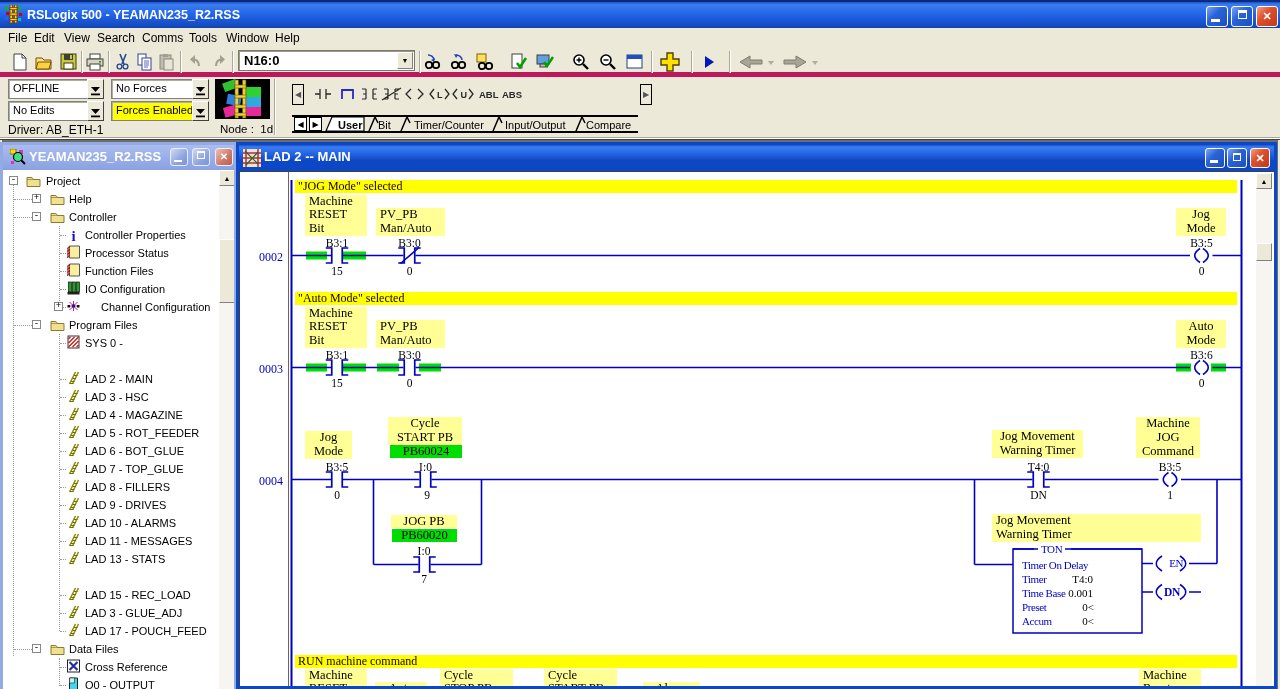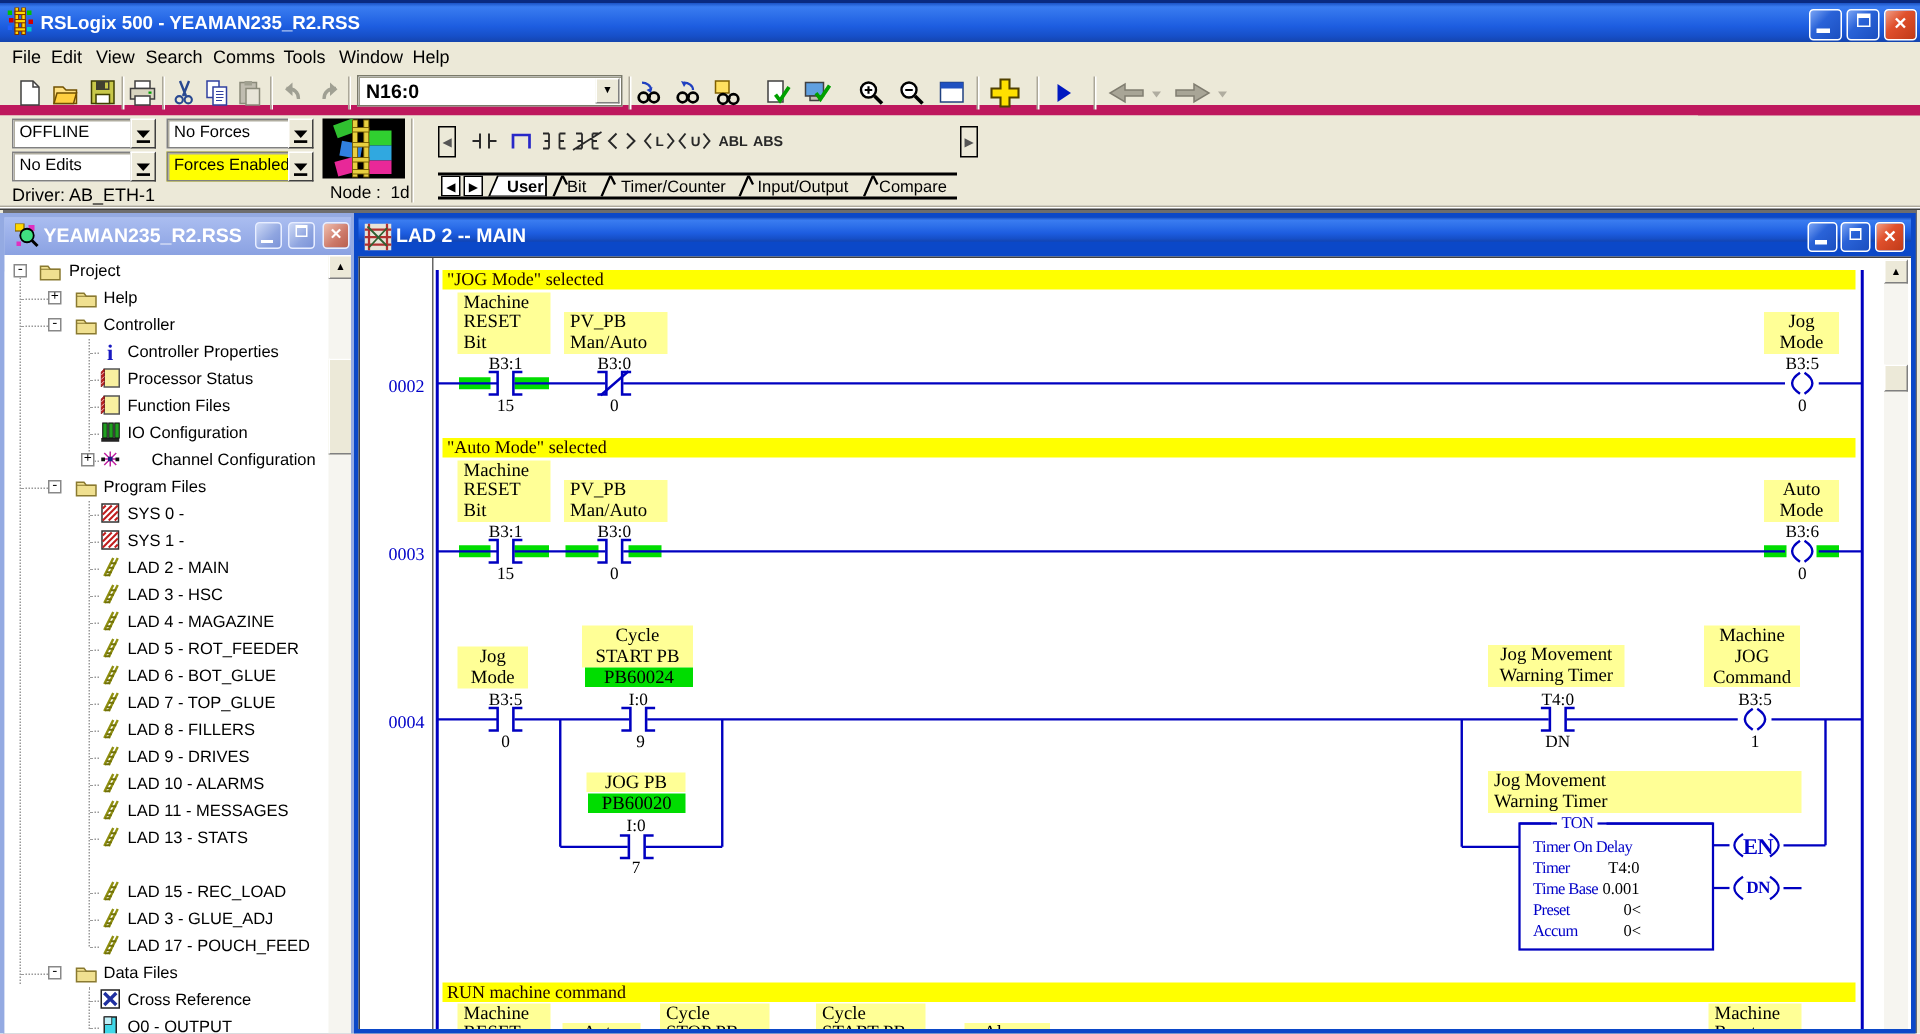--- a/index.html
+++ b/index.html
@@ -8,21 +8,21 @@
 
 #title{left:0;top:0;width:1280px;height:28px;background:linear-gradient(180deg,#1b52c4 0%,#3a7cf0 10%,#2e70ea 30%,#1d5de0 60%,#164fc8 85%,#1444ae 100%);border-top:2px solid #0a2a80}
 #title .txt{left:27px;top:6px;color:#fff;font-weight:bold;font-size:12.5px;letter-spacing:0px}
 .tbtn{top:4px;width:22px;height:21px;border-radius:3px;border:1px solid #fff;
  background:linear-gradient(135deg,#7ba5f5 0%,#2a63d8 40%,#1b4fc0 100%);color:#fff;text-align:center;font-size:11px;line-height:19px;font-weight:bold}
 .tbtn.cl{background:linear-gradient(135deg,#f0a088 0%,#e0502c 40%,#c03a18 100%)}
 
 #menu{left:0;top:28px;width:1280px;height:19px;background:#ECE9D8;font-size:12px;color:#000}
 #menu span{position:absolute;top:3px}
 
-#tbar{left:0;top:47px;width:1280px;height:30px;background:#ECE9D8;border-bottom:7px solid #be185d}
+#tbar{left:0;top:47px;width:1280px;height:30px;background:#ECE9D8;border-bottom:5px solid #be185d}
 .sep{top:4px;width:2px;height:22px;border-left:1px solid #aca899;border-right:1px solid #fff}
 .ico{top:6px;width:18px;height:18px}
 
 #combo{left:238px;top:3px;width:177px;height:21px;background:#fff;border:1px solid #7a7a6a;box-shadow:inset 1px 1px 0 #9a9a8a}
 #combo .t{position:absolute;left:5px;top:2px;font-weight:bold;font-size:13px}
 #combo .db{position:absolute;right:1px;top:1px;width:16px;height:17px;background:#ECE9D8;border:1px solid #fff;border-top-color:#fff;border-left-color:#fff;border-right-color:#808080;border-bottom-color:#808080;text-align:center;font-size:7px;line-height:16px}
 
 #spanel{left:0;top:77px;width:1132px;height:61px;background:#ECE9D8}
 .combo2{white-space:nowrap;height:20px;background:#fff;border:1px solid #808080;box-shadow:inset 1px 1px 0 #b0ada0;font-size:11px}
 .combo2 .t{position:absolute;left:4px;top:2px}
@@ -406,28 +406,20 @@
       </svg>
       <span class="abs" style="left:66px;top:0px">Program Files</span>
     </div>
 <div class="trow" style="left:0;top:164px;width:214px">
       <span class="abs" style="left:57px;top:9px;width:6px;border-top:1px dotted #999"></span>
       <svg class="tico" style="left:63px;top:1px" viewBox="0 0 14 14">
         <rect x="1.5" y="1" width="11" height="12" fill="#fff" stroke="#333"></rect>
         <path d="M2 12L12 2M2 8l6-6M2 4l2-2M6 12l6-6M10 12l2-2" stroke="#c02020" stroke-width="1.4"></path>
       </svg>
       <span class="abs" style="left:82px;top:0px">SYS 0 -</span>
-    </div>
-<div class="trow" style="left:0;top:182px;width:214px">
-      <span class="abs" style="left:57px;top:9px;width:6px;border-top:1px dotted #999"></span>
-      <svg class="tico" style="left:63px;top:1px" viewBox="0 0 14 14">
-        <rect x="1.5" y="1" width="11" height="12" fill="#fff" stroke="#333"></rect>
-        <path d="M2 12L12 2M2 8l6-6M2 4l2-2M6 12l6-6M10 12l2-2" stroke="#c02020" stroke-width="1.4"></path>
-      </svg>
-      <span class="abs" style="left:82px;top:0px">SYS 1 -</span>
     </div>
 <div class="trow" style="left:0;top:200px;width:214px">
       <span class="abs" style="left:57px;top:9px;width:6px;border-top:1px dotted #999"></span>
       <svg class="tico" style="left:63px;top:1px" viewBox="0 0 14 14">
         <path d="M3 13L9 1M6 13L12 1" stroke="#909010" stroke-width="1.6"></path>
         <path d="M4.5 10.5l3.5 0M6 7.5l3.5 0M7.5 4.5l3.5 0M3.5 12.5l3.5 0" stroke="#707008" stroke-width="1.2"></path>
       </svg>
       <span class="abs" style="left:82px;top:0px">LAD 2 - MAIN</span>
     </div>
 <div class="trow" style="left:0;top:218px;width:214px">
@@ -692,21 +684,21 @@
 <div class="lad tont" style="left:798px;top:370.5px;background:#fff;padding:0 3px">TON</div>
 <div class="lad tont" style="left:782px;top:386.5px">Timer On Delay</div>
 <div class="lad tont" style="left:782px;top:400.5px">Timer</div>
 <div class="lad tont" style="left:782px;top:414.5px">Time Base</div>
 <div class="lad tont" style="left:782px;top:428.5px">Preset</div>
 <div class="lad tont" style="left:782px;top:442.5px">Accum</div>
 <div class="lad tonv" style="left:782px;top:400.5px;width:71px">T4:0</div>
 <div class="lad tonv" style="left:782px;top:414.5px;width:71px">0.001</div>
 <div class="lad tonv" style="left:782px;top:428.5px;width:72px">0&lt;</div>
 <div class="lad tonv" style="left:782px;top:442.5px;width:72px">0&lt;</div>
-<div class="lad tont" style="left:921px;top:385px;width:22px;text-align:center;font-size:15px;font-weight:bold">EN</div>
+<div class="lad tont" style="left:921px;top:385px;width:22px;text-align:right;font-size:11px;font-weight:normal">EN</div>
 <div class="lad tont" style="left:921px;top:413.5px;width:22px;text-align:center;font-size:11.5px;font-weight:bold">DN</div>
 <div class="lad lbll" style="left:65px;top:496.5px;width:62px;height:27.5px">Machine<br>RESET</div>
 <div class="lad lbl" style="left:135px;top:510px;width:52px;height:13.5px">Auto</div>
 <div class="lad lbll" style="left:200px;top:496.5px;width:73px;height:27.5px">Cycle<br>STOP PB</div>
 <div class="lad lbll" style="left:304px;top:496.5px;width:73px;height:27.5px">Cycle<br>START PB</div>
 <div class="lad lbl" style="left:403px;top:510px;width:57px;height:13.5px">Alarm</div>
 <div class="lad lbll" style="left:899px;top:496.5px;width:62px;height:27.5px">Machine<br>Reset</div>
 
  <div id="lsb">
   <div class="sbbtn" style="top:0px">▲</div>

